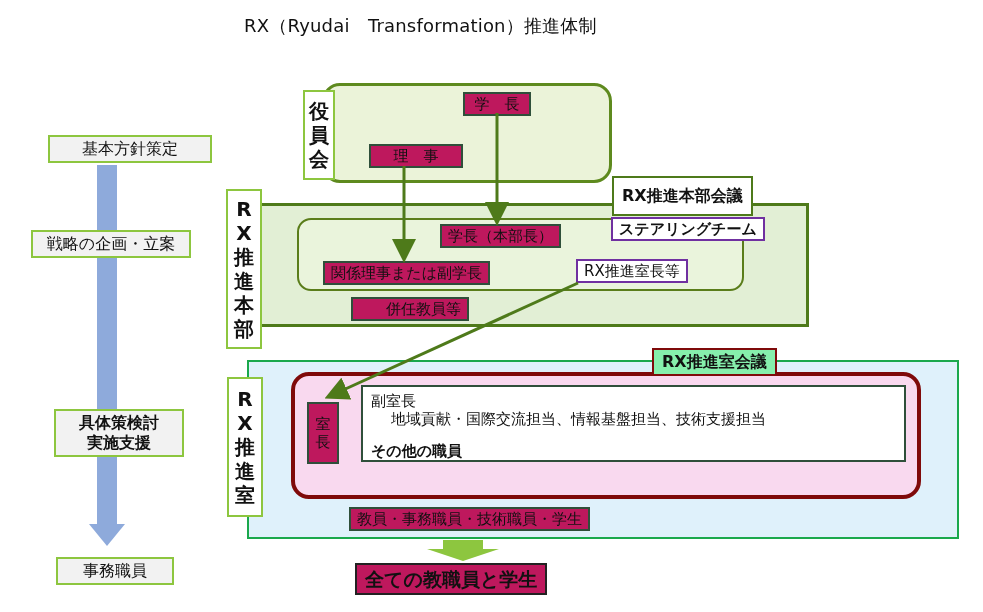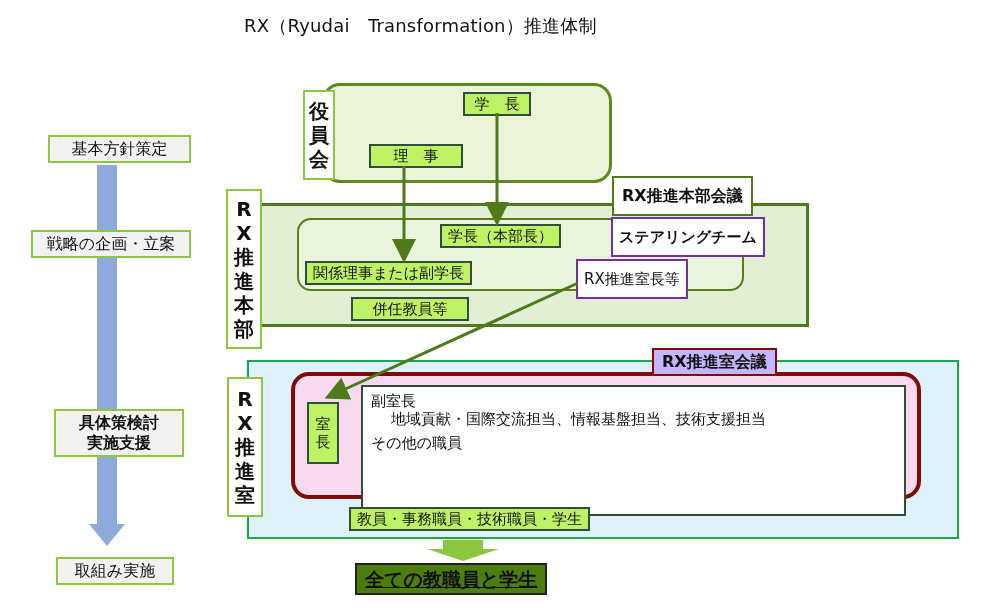--- a/index.html
+++ b/index.html
@@ -19,49 +19,49 @@
 
   
   .vlabel { background: #fff; border: 2px solid #8dc63f; font-weight: bold; font-size: 20px; text-align: center; line-height: 24px; display:flex; flex-direction:column; justify-content:center; align-items:center; }
 
   .yakuinkai { border: 3px solid #5e8a1e; background: #ebf3d9; border-radius: 18px; }
   .honbu { border: 3px solid #4e7a1a; background: #e2efd5; }
   .steering { border: 2px solid #5a7d1a; background: #eaf4dc; border-radius: 14px; }
   .shitsu { border: 2px solid #1aa84c; background: #dff1fb; }
   .kaigi-inner { border: 4px solid #7f0a0a; background: #f9d9ef; border-radius: 18px; }
 
-  .box { background: #bef264; border: 2px solid #2f4f3a; font-size: 15px; line-height: 18px; padding: 1px 6px; white-space: nowrap; }
-  .pbox { background: #fff; border: 2px solid #7030a0; font-size: 15px; line-height: 18px; padding: 9px 6px; white-space: nowrap; }
+  .box { background: #be185d; border: 2px solid #2f4f3a; font-size: 15px; line-height: 18px; padding: 1px 6px; white-space: nowrap; }
+  .pbox { background: #fff; border: 2px solid #7030a0; font-size: 15px; line-height: 18px; padding: 1px 6px; white-space: nowrap; }
   .head-green { background: #fff; border: 2px solid #4e7a1a; font-weight: bold; font-size: 16px; line-height: 20px; padding: 8px 8px; white-space: nowrap; }
-  .head-red { background: #c4b5fd; border: 2px solid #7f0a0a; font-weight: bold; font-size: 16px; line-height: 20px; padding: 2px 8px; white-space: nowrap; text-align: right; }
+  .head-red { background: #86efac; border: 2px solid #7f0a0a; font-weight: bold; font-size: 16px; line-height: 20px; padding: 2px 8px; white-space: nowrap; text-align: right; }
   .members { background: #fff; border: 2px solid #2f4f3a; font-size: 15px; line-height: 18px; padding: 5px 8px; }
   .members .indent { padding-left: 20px; }
-  .final { background: #4d7c0f; border: 2px solid #222; font-weight: bold; font-size: 19px; line-height: 24px; padding: 2px 8px; white-space: nowrap; text-decoration: underline; }
+  .final { background: #be185d; border: 2px solid #222; font-weight: bold; font-size: 19px; line-height: 24px; padding: 2px 8px; white-space: nowrap; }
   svg.overlay { position: absolute; left: 0; top: 0; pointer-events: none; }
 </style>
 </head>
 <body>
 
 <div class="abs title">RX（Ryudai　Transformation）推進体制</div>
 
 <div class="abs flowbar" style="left:97px; top:165px; width:20px; height:360px;"></div>
 <div class="abs flowhead" style="left:89px; top:524px;"></div>
 
-<div class="abs stage" style="left:48px; top:135px; width:143px;">
+<div class="abs stage" style="left:48px; top:135px; width:164px;">
   <div>基本方針策定</div>
 </div>
 <div class="abs stage" style="left:31px; top:230px; width:160px;">
   <div>戦略の企画・立案</div>
 </div>
 <div class="abs stage" style="left:54px; top:409px; width:130px;font-weight:bold;">
   <div>具体策検討</div>
   <div>実施支援</div>
 </div>
 <div class="abs stage" style="left:56px; top:557px; width:118px;">
-  <div>取組み実施</div>
+  <div>事務職員</div>
 </div>
 
 <div class="abs yakuinkai" style="left:322px; top:83px; width:290px; height:100px;"></div>
 <div class="abs vlabel" style="left:303px; top:90px; width:32px; height:90px;">
   <span>役</span>
   <span>員</span>
   <span>会</span>
 </div>
 <div class="abs box" style="left:463px; top:92px; width:68px; text-align:center;">学　長</div>
 <div class="abs box" style="left:369px; top:144px; width:94px; text-align:center;">理　事</div>
@@ -72,42 +72,42 @@
   <span>R</span>
   <span>X</span>
   <span>推</span>
   <span>進</span>
   <span>本</span>
   <span>部</span>
 </div>
 <div class="abs steering" style="left:297px; top:218px; width:447px; height:73px;"></div>
 <div class="abs pbox" style="left:611px; top:217px; font-weight:bold;">ステアリングチーム</div>
 <div class="abs box" style="left:440px; top:224px;">学長（本部長）</div>
-<div class="abs box" style="left:305px; top:261px;">関係理事または副学長</div>
+<div class="abs box" style="left:323px; top:261px;">関係理事または副学長</div>
 <div class="abs pbox" style="left:576px; top:259px;">RX推進室長等</div>
-<div class="abs box" style="left:351px; top:297px; width:118px; text-align:center;">併任教員等</div>
+<div class="abs box" style="left:351px; top:297px; width:118px; text-align:right;">併任教員等</div>
 
 <div class="abs shitsu" style="left:247px; top:360px; width:712px; height:179px;"></div>
 <div class="abs kaigi-inner" style="left:291px; top:372px; width:630px; height:127px;"></div>
 <div class="abs head-red" style="left:652px; top:348px;">RX推進室会議</div>
 <div class="abs vlabel" style="left:227px; top:377px; width:36px; height:140px;">
   <span>R</span>
   <span>X</span>
   <span>推</span>
   <span>進</span>
   <span>室</span>
 </div>
 <div class="abs box" style="left:307px; top:402px; width:32px; height:62px; padding:4px 0; display:flex; flex-direction:column; align-items:center; justify-content:center;">
   <span>室</span>
   <span>長</span>
 </div>
-<div class="abs members" style="left:361px; top:385px; width:545px; height:131px;">
+<div class="abs members" style="left:361px; top:385px; width:545px; height:77px;">
   <div>副室長</div>
   <div class="indent">地域貢献・国際交流担当、情報基盤担当、技術支援担当</div>
-  <div style="margin-top:6px;">その他の職員</div>
+  <div style="margin-top:14px;font-weight:bold;">その他の職員</div>
 </div>
 <div class="abs box" style="left:349px; top:507px;">教員・事務職員・技術職員・学生</div>
 
 <div class="abs" style="left:443px; top:540px; width:40px; height:10px; background:#8dc63f;"></div>
 <div class="abs" style="left:427px; top:549px; width:0; height:0; border-left:36px solid transparent; border-right:36px solid transparent; border-top:12px solid #8dc63f;"></div>
 <div class="abs final" style="left:355px; top:563px;">全ての教職員と学生</div>
 
 <svg class="overlay" width="983" height="612">
   <defs>
     <marker id="ah" markerWidth="8" markerHeight="8" refX="6" refY="4" orient="auto">

